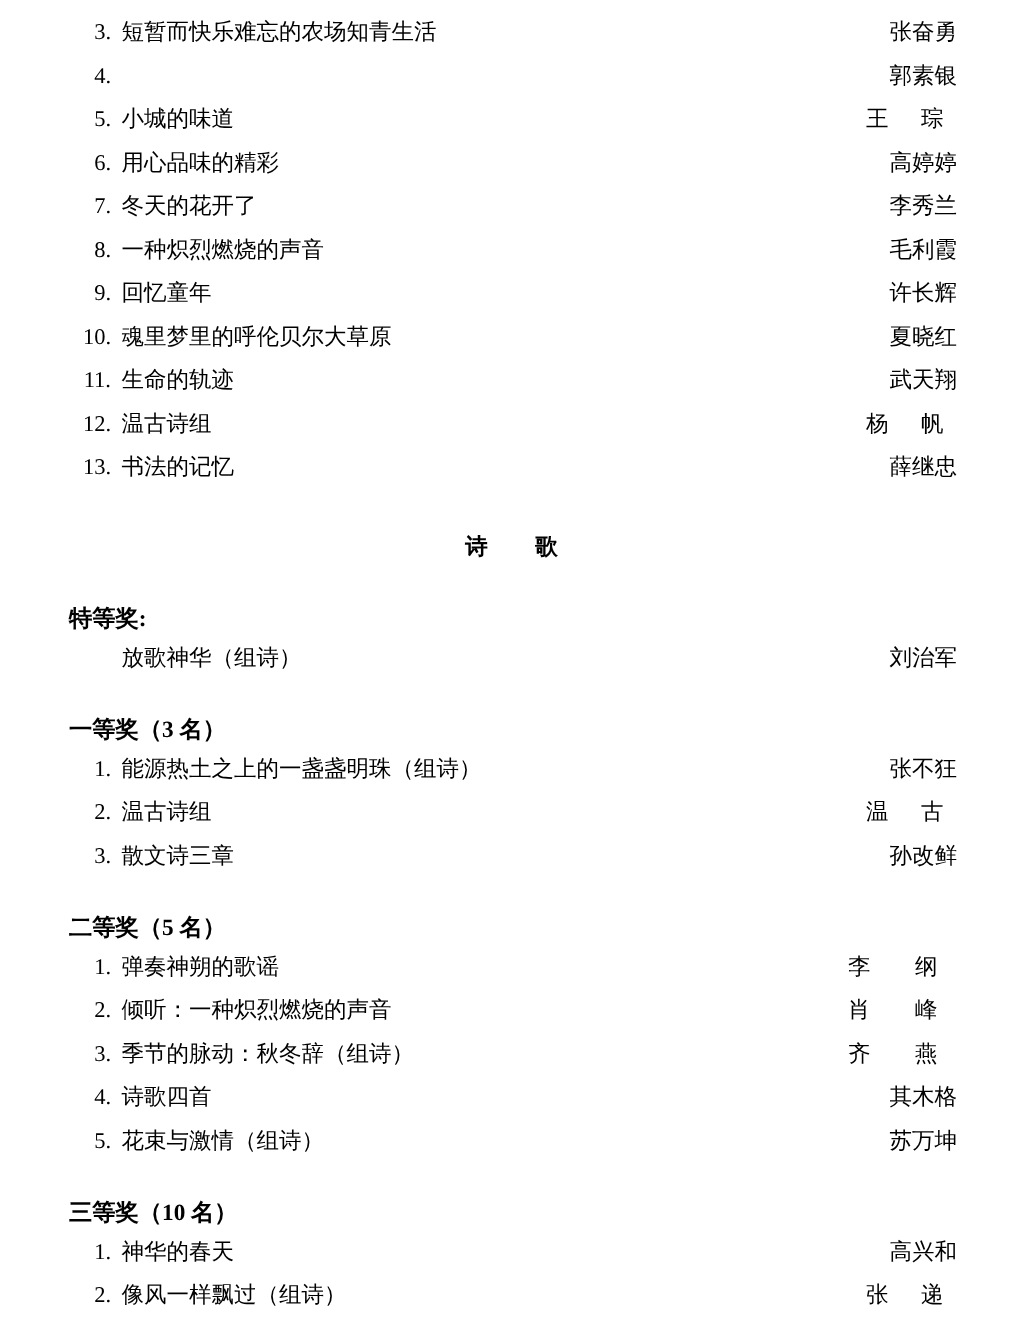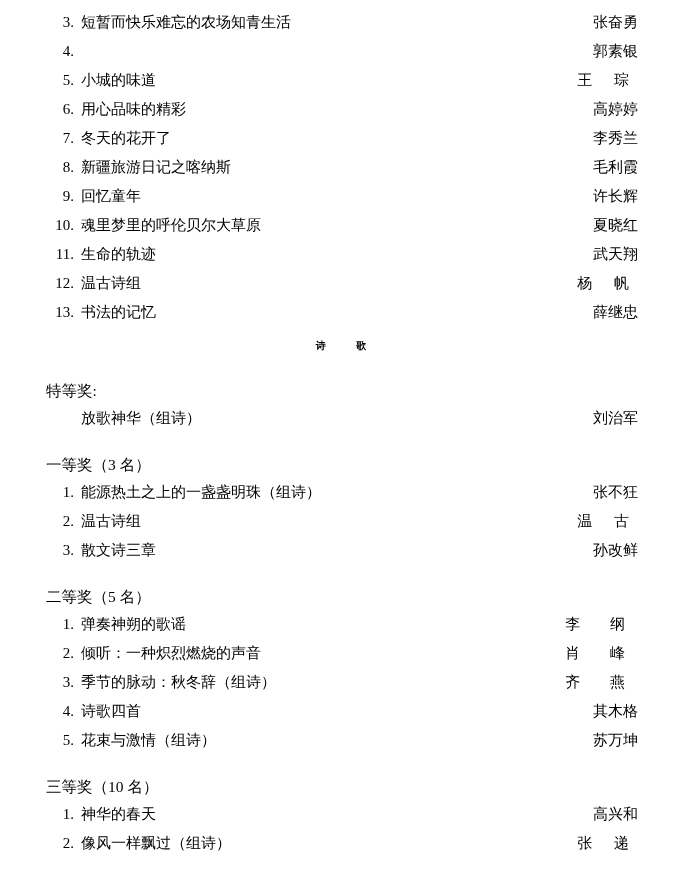--- a/index.html
+++ b/index.html
@@ -52,29 +52,29 @@
     letter-spacing: 9px;
     padding-right: 0;
   }
   .author.wide2 {
     letter-spacing: 13px;
   }
   
   .section-heading {
     text-align: center;
     font-weight: bold;
-    font-size: 10px;
+    font-size: 15px;
     letter-spacing: 14px;
-    margin-top: 12px;
+    margin-top: 28px;
     margin-bottom: 10px;
     padding-left: 14px;
   }
   
   .award-heading {
-    font-weight: normal;
+    font-weight: bold;
     font-size: 15.5px;
     margin-top: 22px;
     margin-bottom: 2px;
     padding-left: 2px;
   }
   .award-heading.first {
     margin-top: 28px;
   }
   
   .entry.nonum .num {
@@ -114,21 +114,21 @@
         <span class="author ">高婷婷</span>
       </div>
       <div class="entry">
         <span class="num">7.</span>
         <span class="title">冬天的花开了</span>
         <span class="spacer"></span>
         <span class="author ">李秀兰</span>
       </div>
       <div class="entry">
         <span class="num">8.</span>
-        <span class="title">新疆旅游日记之喀纳斯</span>
+        <span class="title">一种炽烈燃烧的声音</span>
         <span class="spacer"></span>
         <span class="author ">毛利霞</span>
       </div>
       <div class="entry">
         <span class="num">9.</span>
         <span class="title">回忆童年</span>
         <span class="spacer"></span>
         <span class="author ">许长辉</span>
       </div>
       <div class="entry">

